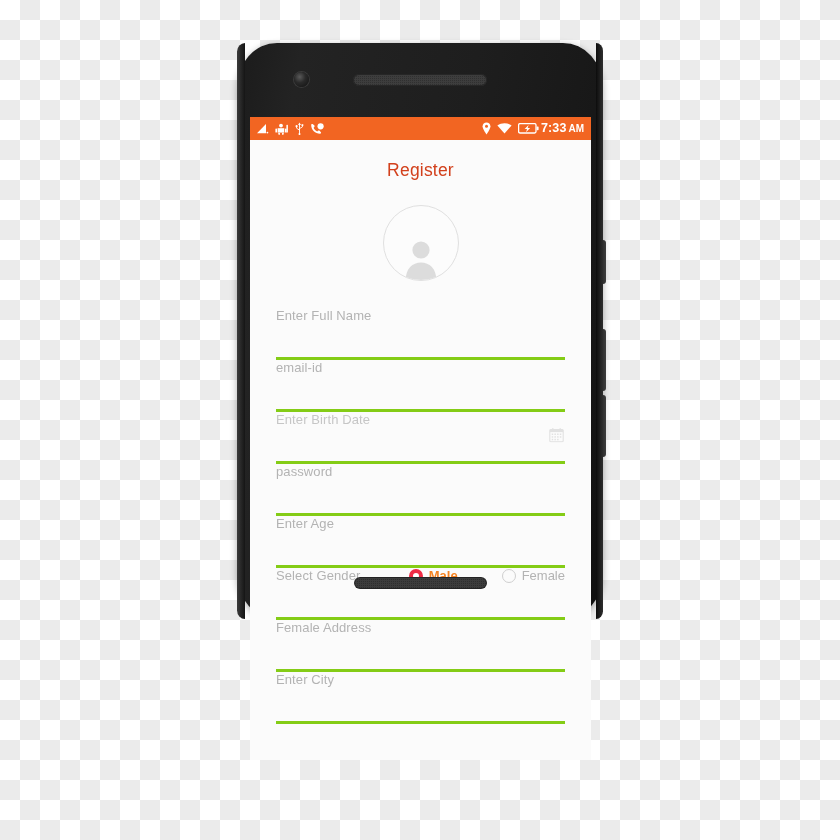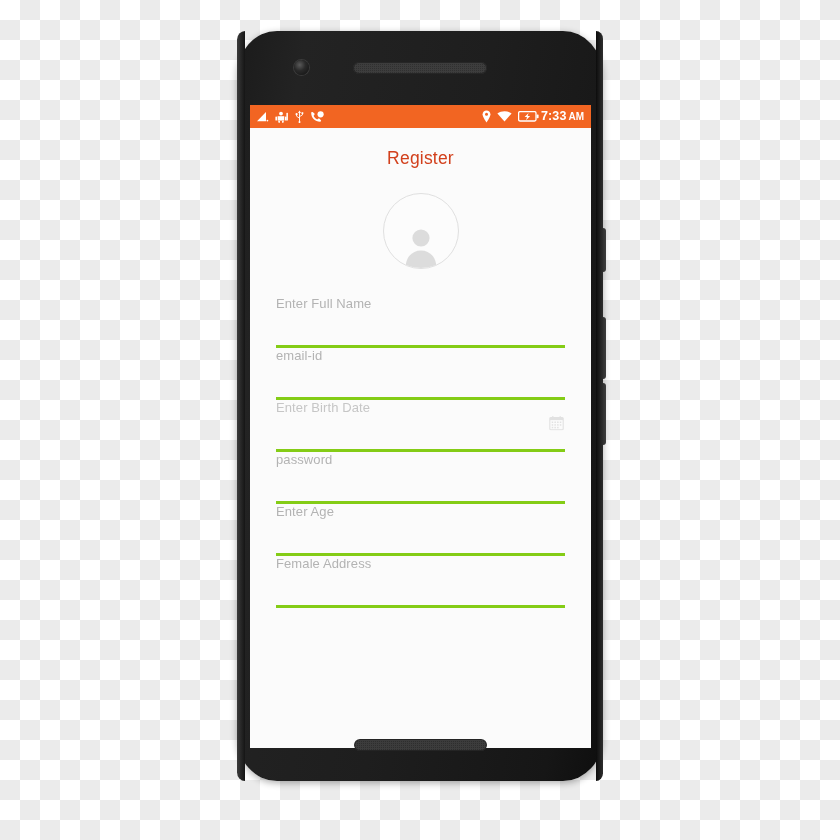--- a/index.html
+++ b/index.html
@@ -19,23 +19,23 @@
       linear-gradient(45deg, #ebebeb 25%, transparent 25%, transparent 75%, #ebebeb 75%, #ebebeb);
     background-size: 40px 40px;
     background-position: 0 0, 20px 20px;
     position: relative;
   }
 
   
   #phone {
     position: absolute;
     left: 237px;
-    top: 31px;
+    top: 43px;
     width: 366px;
-    height: 750px;
+    height: 576px;
     background: linear-gradient(100deg, #1b1b1b 0%, #232323 14%, #1e1e1e 52%, #161616 88%, #0e0e0e 100%);
     border-radius: 40px / 44px;
     box-shadow: 0 2px 7px rgba(0,0,0,.32);
     padding-left: 47px;
   }
   
   #phone::before {
     content: "";
     position: absolute;
     left: 0; top: 0; bottom: 0; width: 8px;
@@ -324,23 +324,39 @@
       </div>
 
       <div class="field">
         <span class="field-label">password</span>
       </div>
 
       <div class="field">
         <span class="field-label">Enter Age</span>
       </div>
 
+      <div class="field">
+        <span class="field-label">Select Gender</span>
+        <div class="radio-group">
+          <div class="radio-opt" id="opt-male">
+            <span class="radio-ring" id="radio-male"></span>
+            <span class="radio-label" id="label-male">Male</span>
+          </div>
+          <div class="radio-opt" id="opt-female">
+            <span class="radio-ring" id="radio-female"></span>
+            <span class="radio-label" id="label-female">Female</span>
+          </div>
+        </div>
+      </div>
 
       <div class="field">
         <span class="field-label">Female Address</span>
       </div>
 
+      <div class="field">
+        <span class="field-label">Enter City</span>
+      </div>
 
     </div>
   </div>
 
   <div id="bottom-speaker"></div>
 </div>
 
 </body></html>

